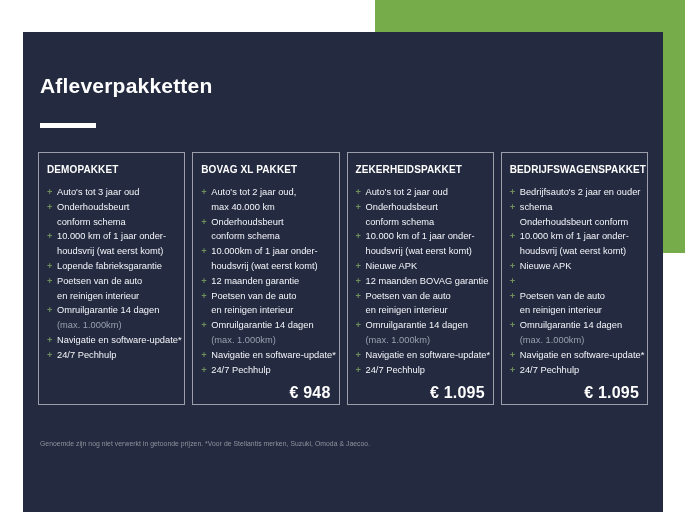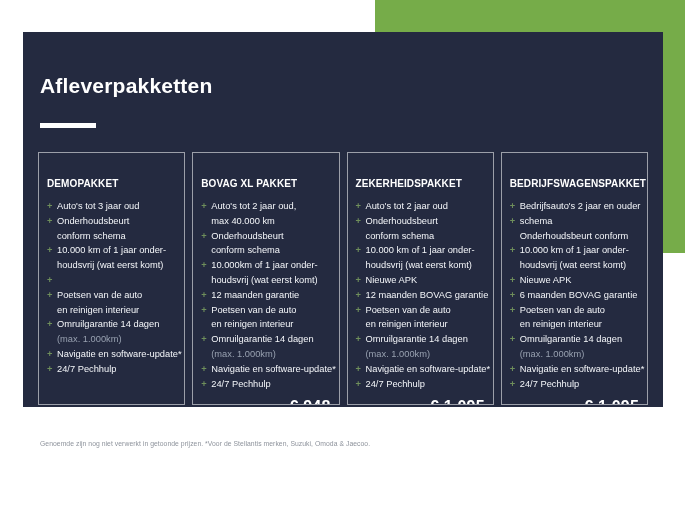--- a/index.html
+++ b/index.html
@@ -6,31 +6,31 @@
     --navy:#242A40; --green:#76AC49; --card-border:rgba(255,255,255,.55);
     --text:#F4F6F9; --bullet:#6F8F5B; --muted:#98A1B0; --footnote:#8E939C;
   }
   *{box-sizing:border-box;}
   html,body{margin:0;padding:0;}
   body{width:685px;height:514px;background:#ffffff;font-family:"Liberation Sans",sans-serif;}
   .canvas{position:relative;width:685px;height:514px;overflow:hidden;background:#ffffff;}
 
   .green-shape{position:absolute;left:375px;top:0;width:310px;height:253px;background:var(--green);}
 
-  .panel{position:absolute;left:23px;top:32px;width:640px;height:375px;background:var(--navy);}
+  .panel{position:absolute;left:23px;top:32px;width:640px;height:480px;background:var(--navy);}
 
   .title{position:absolute;left:17px;top:42px;margin:0;font-size:21px;font-weight:bold;
          color:#ffffff;letter-spacing:.2px;}
   .title-underline{position:absolute;left:17px;top:91px;width:56px;height:5px;background:#ffffff;}
 
   .cards{position:absolute;left:15px;top:120px;width:610px;display:flex;gap:7px;}
   .card{flex:1 1 0;height:253px;border:1px solid var(--card-border);
         padding:9px 4px 0 8px;overflow:hidden;background:transparent;}
   .card-title{font-size:10px;font-weight:bold;color:#ffffff;letter-spacing:.1px;
-              white-space:nowrap;margin:16px 0 10px 0;}
+              white-space:nowrap;margin:2px 0 10px 0;}
   .features{list-style:none;margin:0;padding:0;}
   .feature{display:flex;align-items:flex-start;font-size:9.3px;line-height:14.8px;color:var(--text);}
   .plus{flex:none;width:10px;color:var(--bullet);font-weight:bold;}
   .feature-lines{display:block;min-width:0;}
   .line{white-space:nowrap;}
   .line.muted{color:var(--muted);}
   .price{margin-top:7px;padding-right:4px;text-align:right;font-size:16px;
          font-weight:bold;color:#ffffff;letter-spacing:.2px;}
 
   .footnote{position:absolute;left:40px;top:440px;font-size:6.8px;color:var(--footnote);
@@ -67,20 +67,23 @@
   <li class="feature">
     <span class="plus">+</span>
     <span class="feature-lines">
                 <div class="line">10.000 km of 1 jaar onder-</div>
                 <div class="line">houdsvrij (wat eerst komt)</div>
               </span>
   </li>
 
   <li class="feature">
     <span class="plus">+</span>
+    <span class="feature-lines">
+                <div class="line">Lopende fabrieksgarantie</div>
+              </span>
   </li>
 
   <li class="feature">
     <span class="plus">+</span>
     <span class="feature-lines">
                 <div class="line">Poetsen van de auto</div>
                 <div class="line">en reinigen interieur</div>
               </span>
   </li>
 
@@ -276,23 +279,20 @@
 
   <li class="feature">
     <span class="plus">+</span>
     <span class="feature-lines">
                 <div class="line">Nieuwe APK</div>
               </span>
   </li>
 
   <li class="feature">
     <span class="plus">+</span>
-    <span class="feature-lines">
-                <div class="line">6 maanden BOVAG garantie</div>
-              </span>
   </li>
 
   <li class="feature">
     <span class="plus">+</span>
     <span class="feature-lines">
                 <div class="line">Poetsen van de auto</div>
                 <div class="line">en reinigen interieur</div>
               </span>
   </li>
 

